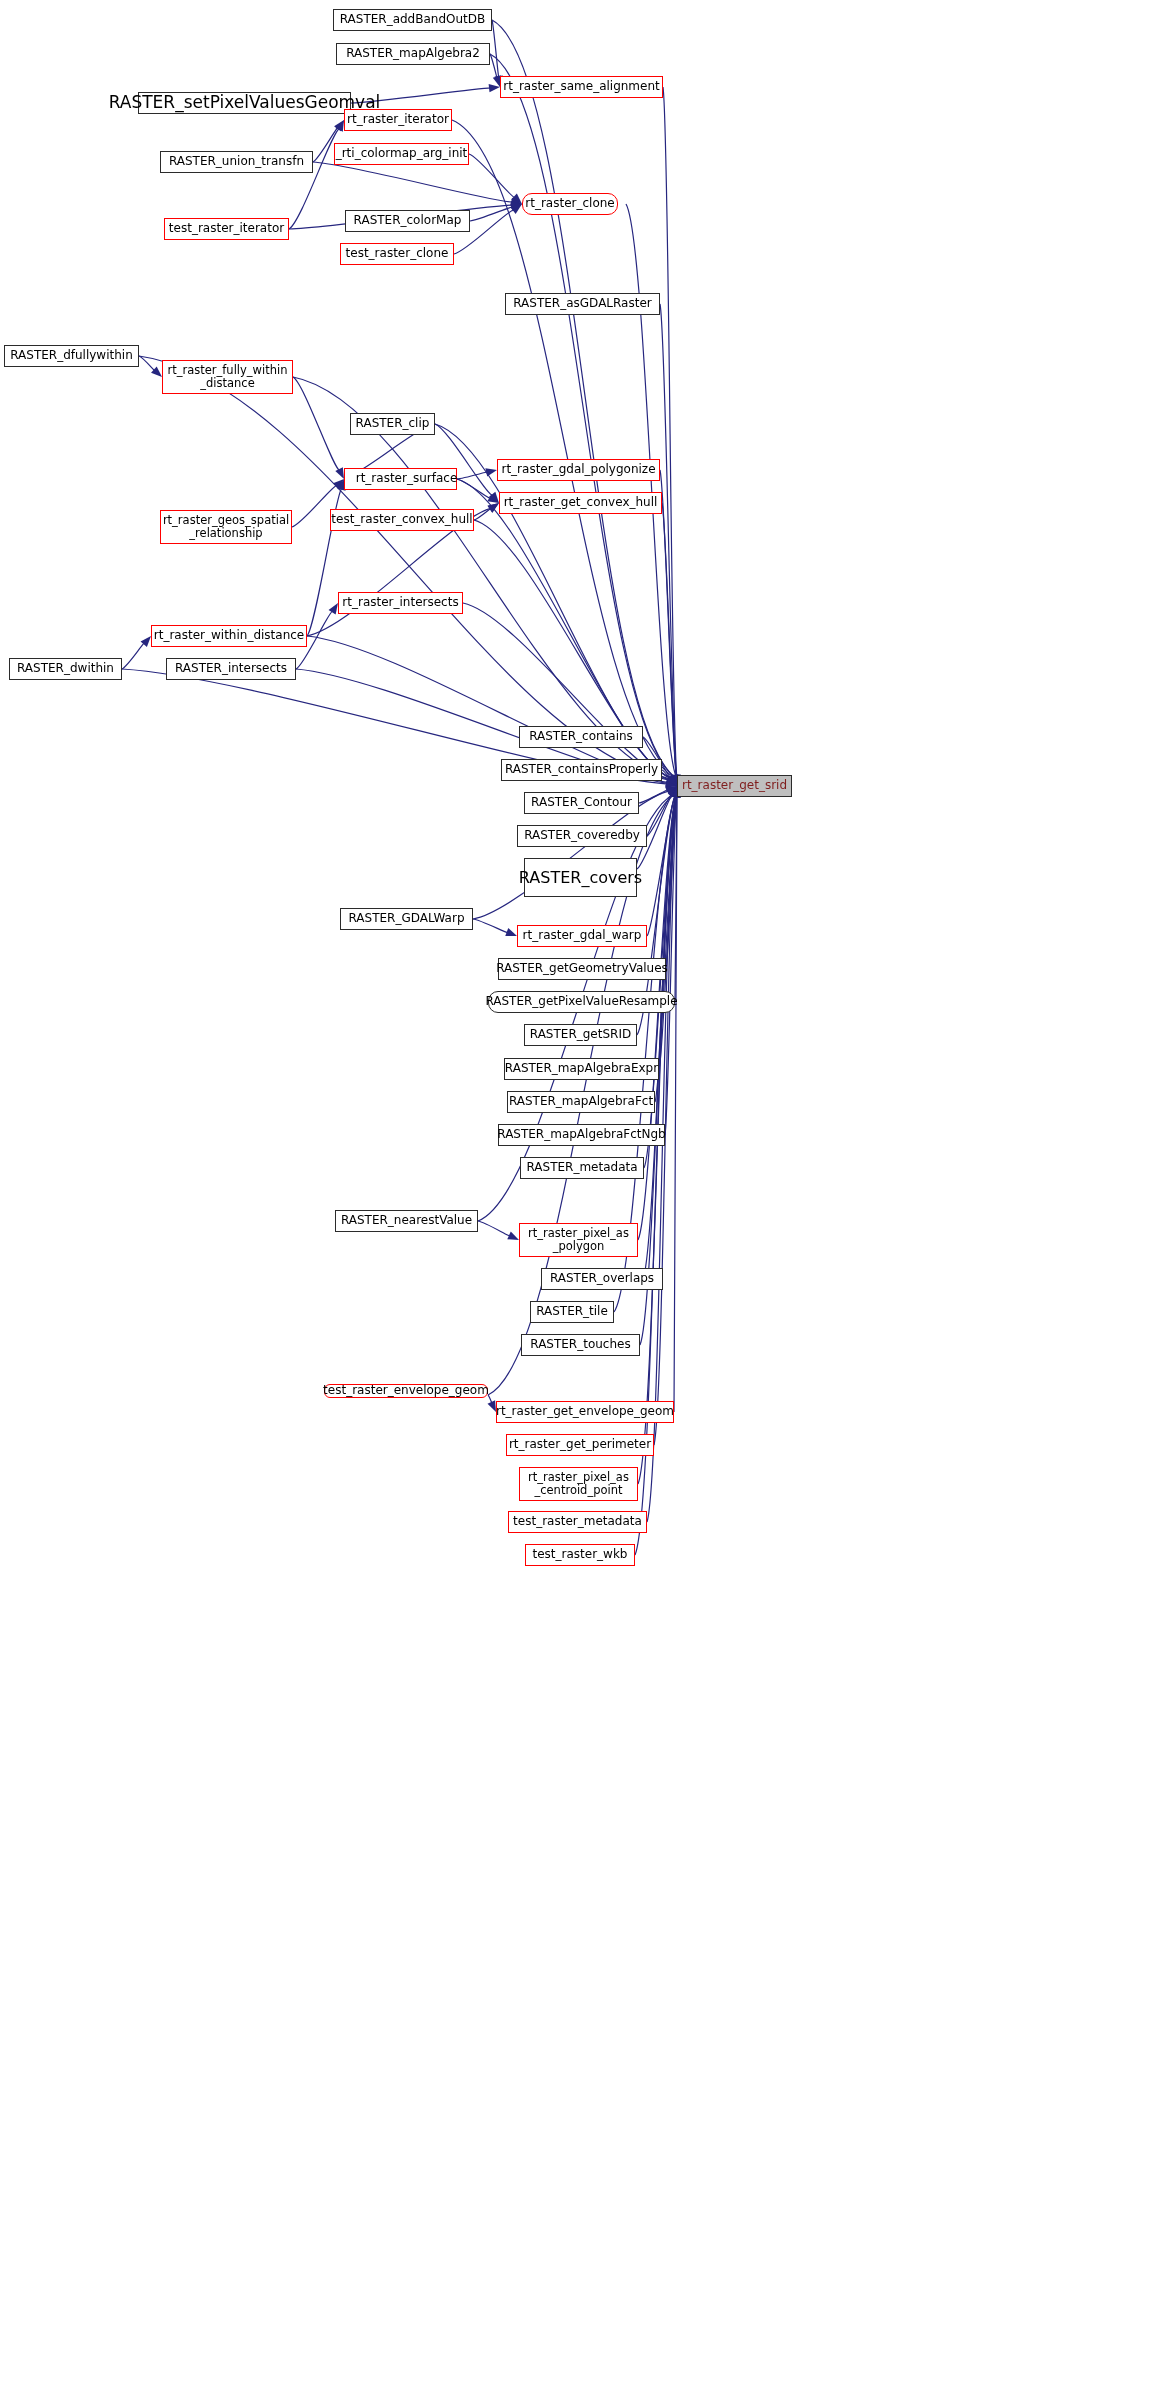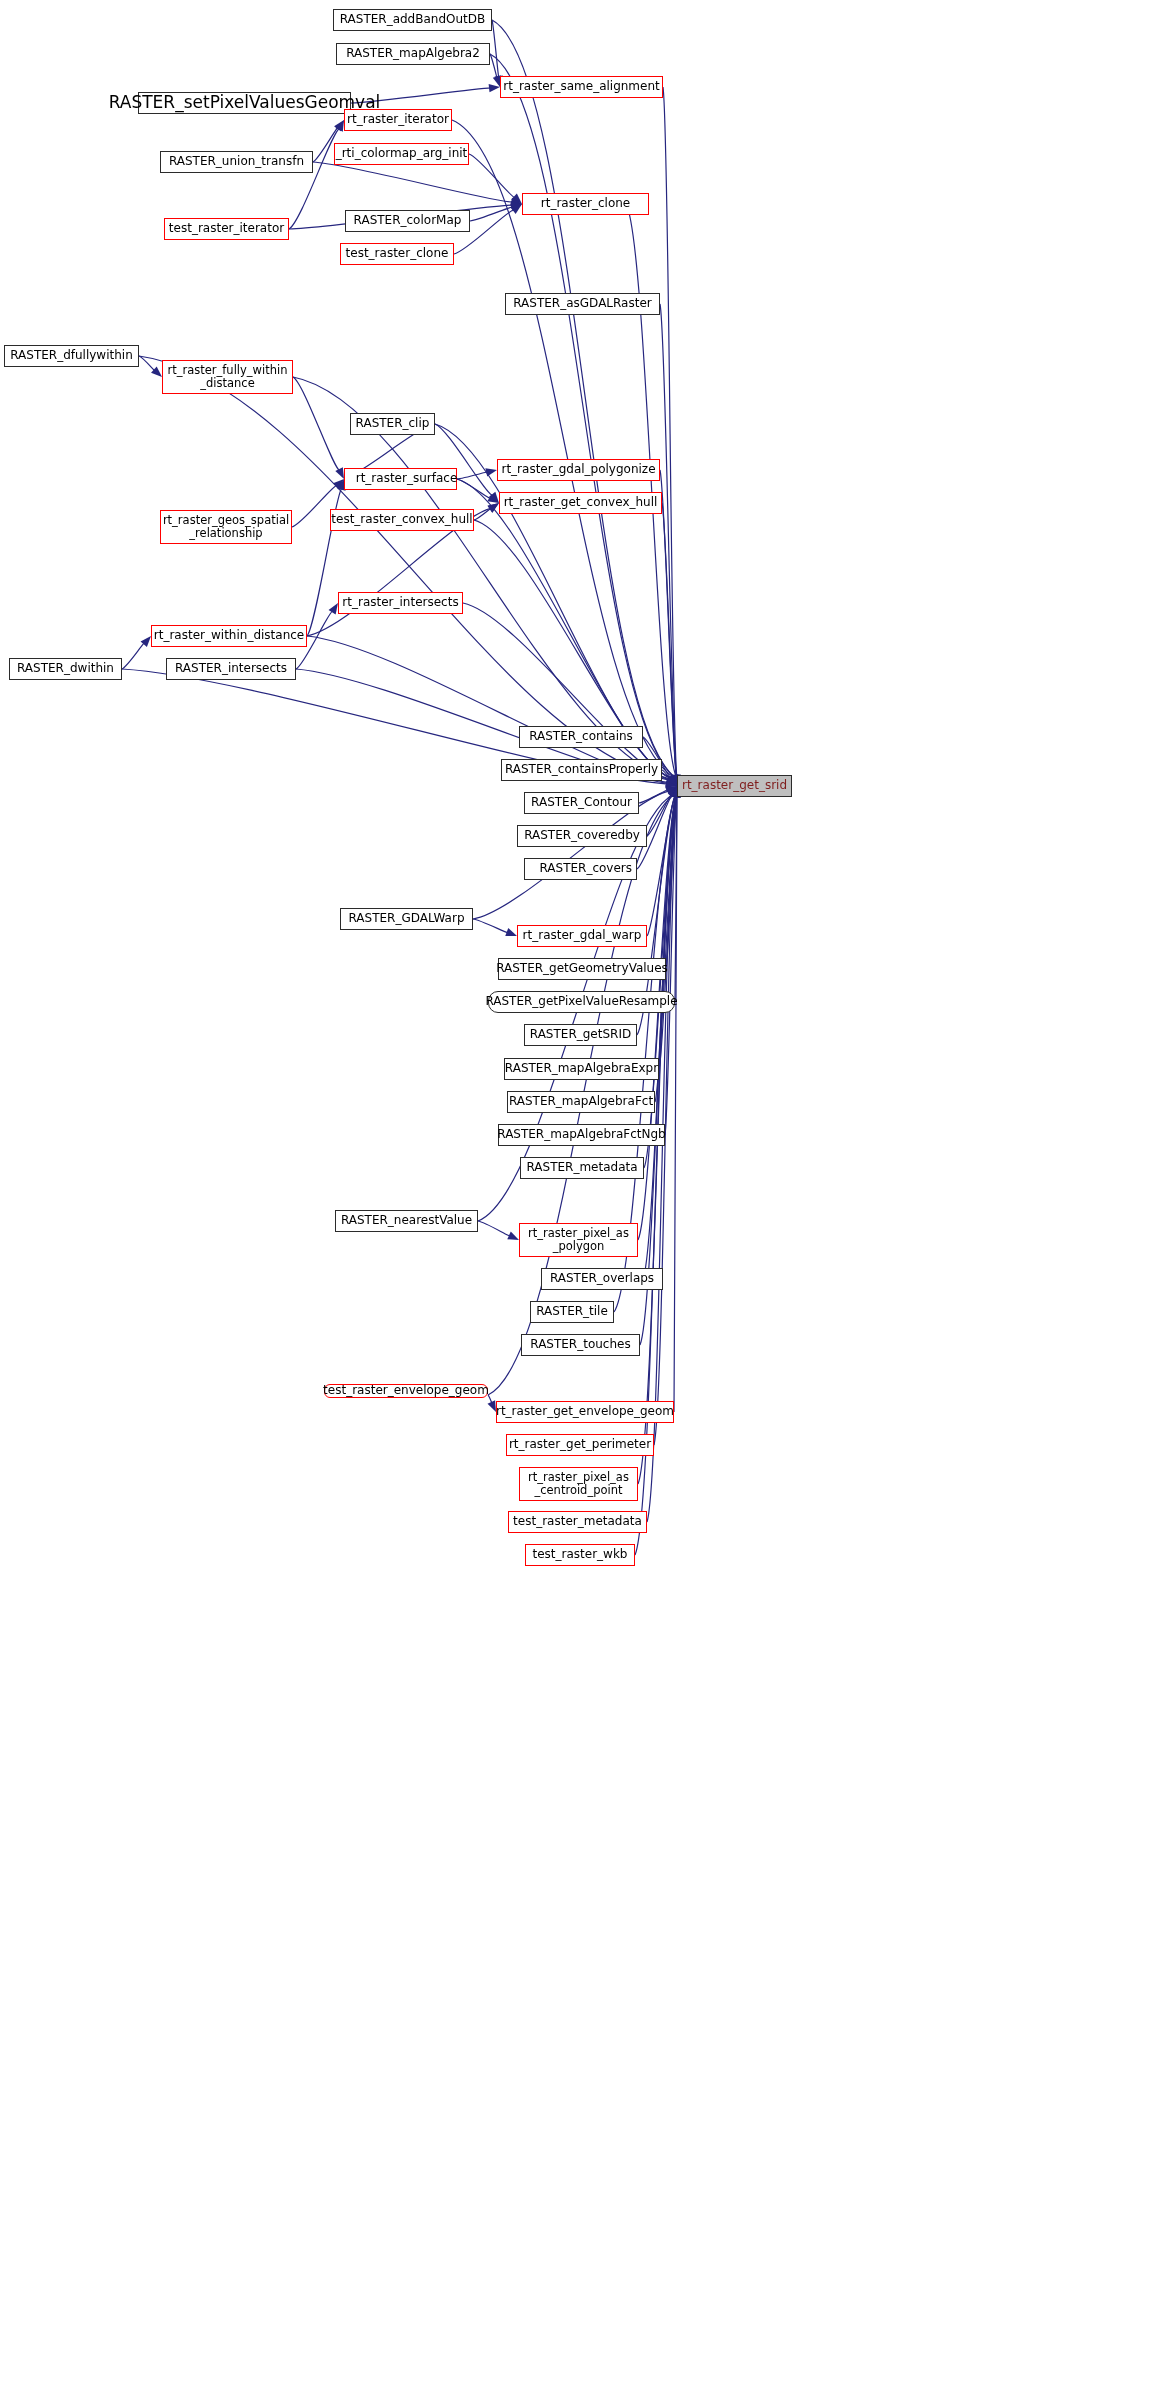--- a/index.html
+++ b/index.html
@@ -156,21 +156,21 @@
       <polygon points="677,786 680.5938636004311,797.2126778434724 672.206364029167,796.7545829384098" fill="#26267f"></polygon>
     </svg>
   <div id="nodes">
       <div class="node n-black" style="left: 333px; top: 9px; width: 159px; height: 22px; font-size: 12px;"><span>RASTER_addBandOutDB</span></div>
       <div class="node n-black" style="left: 336px; top: 43px; width: 154px; height: 22px; font-size: 12px;"><span>RASTER_mapAlgebra2</span></div>
       <div class="node n-red" style="left: 500px; top: 76px; width: 163px; height: 22px; font-size: 12px;"><span>rt_raster_same_alignment</span></div>
       <div class="node n-black" style="left: 138px; top: 92px; width: 213px; height: 22px; font-size: 17px;"><span>RASTER_setPixelValuesGeomval</span></div>
       <div class="node n-red" style="left: 344px; top: 109px; width: 108px; height: 22px; font-size: 12px;"><span>rt_raster_iterator</span></div>
       <div class="node n-black" style="left: 160px; top: 151px; width: 153px; height: 22px; font-size: 12px;"><span>RASTER_union_transfn</span></div>
       <div class="node n-red" style="left: 334px; top: 143px; width: 135px; height: 22px; font-size: 12px;"><span>_rti_colormap_arg_init</span></div>
-      <div class="node n-red" style="left: 522px; top: 193px; width: 127px; height: 22px; font-size: 12px;"><span>rt_raster_clone</span></div>
+      <div class="node n-red" style="left: 522px; top: 193px; width: 96px; height: 22px; font-size: 12px; border-radius: 10px;"><span>rt_raster_clone</span></div>
       <div class="node n-black" style="left: 345px; top: 210px; width: 125px; height: 22px; font-size: 12px;"><span>RASTER_colorMap</span></div>
       <div class="node n-red" style="left: 164px; top: 218px; width: 125px; height: 22px; font-size: 12px;"><span>test_raster_iterator</span></div>
       <div class="node n-red" style="left: 340px; top: 243px; width: 114px; height: 22px; font-size: 12px;"><span>test_raster_clone</span></div>
       <div class="node n-black" style="left: 505px; top: 293px; width: 155px; height: 22px; font-size: 12px;"><span>RASTER_asGDALRaster</span></div>
       <div class="node n-black" style="left: 4px; top: 345px; width: 135px; height: 22px; font-size: 12px;"><span>RASTER_dfullywithin</span></div>
       <div class="node n-red" style="left: 162px; top: 360px; width: 131px; height: 34px; font-size: 11.5px;"><span>rt_raster_fully_within
 _distance</span></div>
       <div class="node n-black" style="left: 350px; top: 413px; width: 85px; height: 22px; font-size: 12px;"><span>RASTER_clip</span></div>
       <div class="node n-red" style="left: 497px; top: 459px; width: 163px; height: 22px; font-size: 12px;"><span>rt_raster_gdal_polygonize</span></div>
       <div class="node n-red" style="left: 344px; top: 468px; width: 113px; height: 22px; font-size: 12px; padding-left: 12px;"><span>rt_raster_surface</span></div>
@@ -179,21 +179,21 @@
 _relationship</span></div>
       <div class="node n-red" style="left: 330px; top: 509px; width: 144px; height: 22px; font-size: 12px;"><span>test_raster_convex_hull</span></div>
       <div class="node n-red" style="left: 338px; top: 592px; width: 125px; height: 22px; font-size: 12px;"><span>rt_raster_intersects</span></div>
       <div class="node n-red" style="left: 151px; top: 625px; width: 156px; height: 22px; font-size: 12px;"><span>rt_raster_within_distance</span></div>
       <div class="node n-black" style="left: 9px; top: 658px; width: 113px; height: 22px; font-size: 12px;"><span>RASTER_dwithin</span></div>
       <div class="node n-black" style="left: 166px; top: 658px; width: 130px; height: 22px; font-size: 12px;"><span>RASTER_intersects</span></div>
       <div class="node n-black" style="left: 519px; top: 726px; width: 124px; height: 22px; font-size: 12px;"><span>RASTER_contains</span></div>
       <div class="node n-black" style="left: 501px; top: 759px; width: 161px; height: 22px; font-size: 12px;"><span>RASTER_containsProperly</span></div>
       <div class="node n-black" style="left: 524px; top: 792px; width: 115px; height: 22px; font-size: 12px;"><span>RASTER_Contour</span></div>
       <div class="node n-black" style="left: 517px; top: 825px; width: 130px; height: 22px; font-size: 12px;"><span>RASTER_coveredby</span></div>
-      <div class="node n-black" style="left: 524px; top: 858px; width: 113px; height: 22px; font-size: 12px; justify-content: flex-end;"><span>RASTER_covers</span></div>
+      <div class="node n-black" style="left: 524px; top: 858px; width: 113px; height: 39px; font-size: 16px;"><span>RASTER_covers</span></div>
       <div class="node n-focus" style="left: 677px; top: 775px; width: 115px; height: 22px; font-size: 12px;"><span>rt_raster_get_srid</span></div>
       <div class="node n-black" style="left: 340px; top: 908px; width: 133px; height: 22px; font-size: 12px;"><span>RASTER_GDALWarp</span></div>
       <div class="node n-red" style="left: 517px; top: 925px; width: 130px; height: 22px; font-size: 12px;"><span>rt_raster_gdal_warp</span></div>
       <div class="node n-black" style="left: 498px; top: 958px; width: 168px; height: 22px; font-size: 12px;"><span>RASTER_getGeometryValues</span></div>
       <div class="node n-black" style="left: 488px; top: 991px; width: 187px; height: 22px; font-size: 12px; border-radius: 10px;"><span>RASTER_getPixelValueResample</span></div>
       <div class="node n-black" style="left: 524px; top: 1024px; width: 113px; height: 22px; font-size: 12px;"><span>RASTER_getSRID</span></div>
       <div class="node n-black" style="left: 504px; top: 1058px; width: 155px; height: 22px; font-size: 12px;"><span>RASTER_mapAlgebraExpr</span></div>
       <div class="node n-black" style="left: 507px; top: 1091px; width: 148px; height: 22px; font-size: 12px;"><span>RASTER_mapAlgebraFct</span></div>
       <div class="node n-black" style="left: 498px; top: 1124px; width: 167px; height: 22px; font-size: 12px;"><span>RASTER_mapAlgebraFctNgb</span></div>
       <div class="node n-black" style="left: 520px; top: 1157px; width: 124px; height: 22px; font-size: 12px;"><span>RASTER_metadata</span></div>

